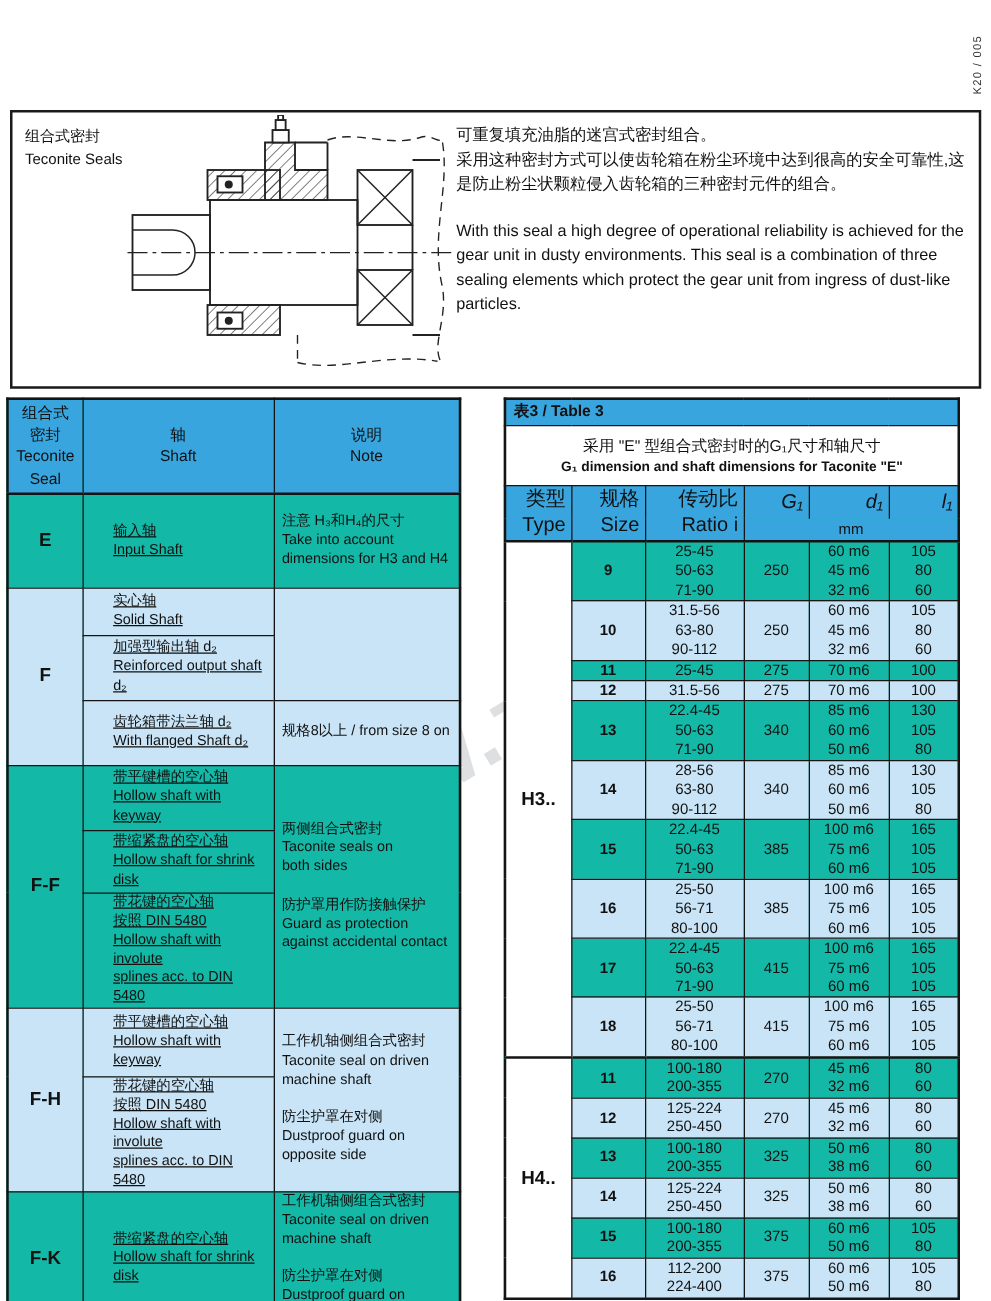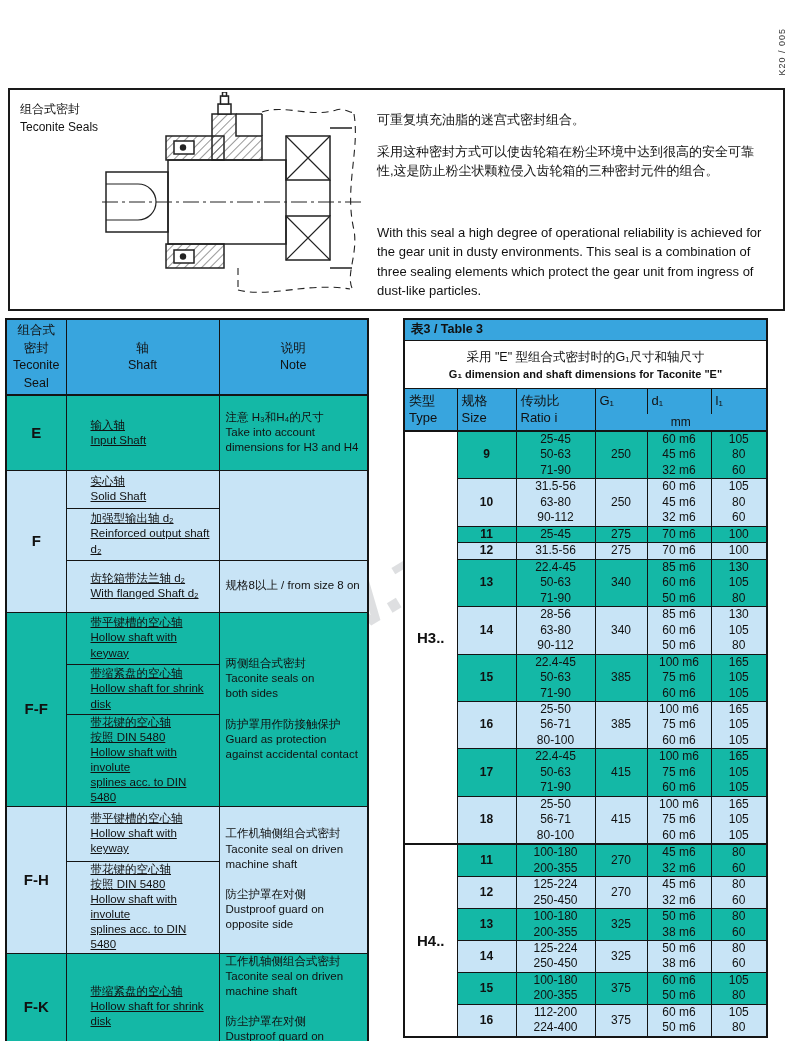--- a/index.html
+++ b/index.html
@@ -18,21 +18,21 @@
   .title-en{font-size:16px;font-weight:bold;margin-top:3px;}
   .side-code{
     position:absolute;top:28px;right:6px;font-size:9px;color:#333;
     writing-mode:vertical-rl;transform:rotate(180deg);letter-spacing:1px;
   }
   
   .intro-box{position:absolute;left:8px;top:88px;width:773px;height:219px;border:2px solid #1a1a1a;}
   .intro-label{position:absolute;left:10px;top:10px;font-size:12px;line-height:1.5;}
   .diagram{position:absolute;left:78px;top:2px;}
   .intro-text{position:absolute;left:355px;top:8px;width:412px;font-size:13px;line-height:1.5;}
-  .intro-text p{margin:12px;}
+  .intro-text p{margin:0;}
   .intro-text .gap{height:18px;}
   
   .watermark{
     position:absolute;left:130px;top:500px;width:660px;text-align:center;
     font-size:74px;font-weight:bold;color:#8a9096;opacity:.28;
     transform:rotate(-31deg);transform-origin:center;pointer-events:none;letter-spacing:2px;
   }
   
   table{border-collapse:collapse;table-layout:fixed;background:#14b8a6;}
   th,td{border:1px solid var(--bd);padding:0 4px;box-sizing:border-box;}
@@ -45,22 +45,22 @@
   .seal-table td{font-size:11.5px;line-height:1.32;vertical-align:middle;}
   .seal-table td.type{font-size:15px;font-weight:bold;text-align:center;}
   .seal-table td.shaft{padding-left:24px;text-decoration:underline;}
   .seal-table td.note{padding-left:6px;}
   
   .g1-table{position:absolute;left:403px;top:318px;width:363px;border:2px solid var(--bd);}
   .g1-table .rt-title th{height:21px;text-align:left;font-weight:bold;font-size:12.5px;padding-left:6px;}
   .g1-table .rt-subtitle th{height:48px;background:#fff;text-align:center;vertical-align:middle;}
   .g1-table .rt-subtitle .s-zh{font-size:12.5px;}
   .g1-table .rt-subtitle .s-en{font-size:11px;font-weight:bold;margin-top:2px;}
-  .g1-table .rt-cols th{font-size:13px;text-align:left;vertical-align:middle;line-height:1.35;margin-top:14px;}
-  .g1-table .rt-cols th.nb{border-bottom-style:hidden;height:26px;}
+  .g1-table .rt-cols th{font-size:16px;text-align:right;vertical-align:middle;line-height:1.35;margin-top:14px;}
+  .g1-table .rt-cols th.nb{border-bottom-style:hidden;height:26px;font-style:italic;}
   .g1-table .rt-mm th{border-top-style:hidden;height:17px;text-align:center;font-size:12px;border-bottom:2px solid var(--bd);}
   .g1-table .rt-cols th.hdr2{border-bottom:2px solid var(--bd);}
   .g1-table td{font-size:12px;text-align:center;vertical-align:middle;line-height:1.29;}
   .g1-table td.type{font-size:15px;font-weight:bold;background:#fff;}
   .g1-table td.size{font-weight:bold;}
   .g1-table tr.sec-top td{border-top:2px solid var(--bd);}
 </style>
 </head>
 <body>
 

